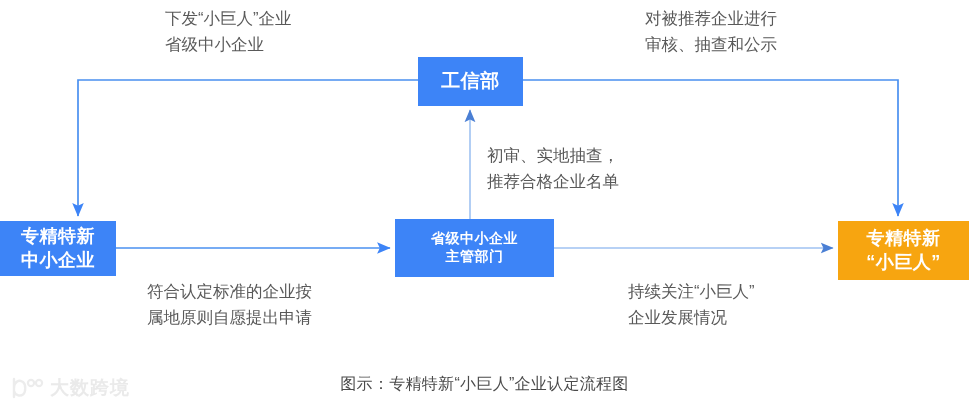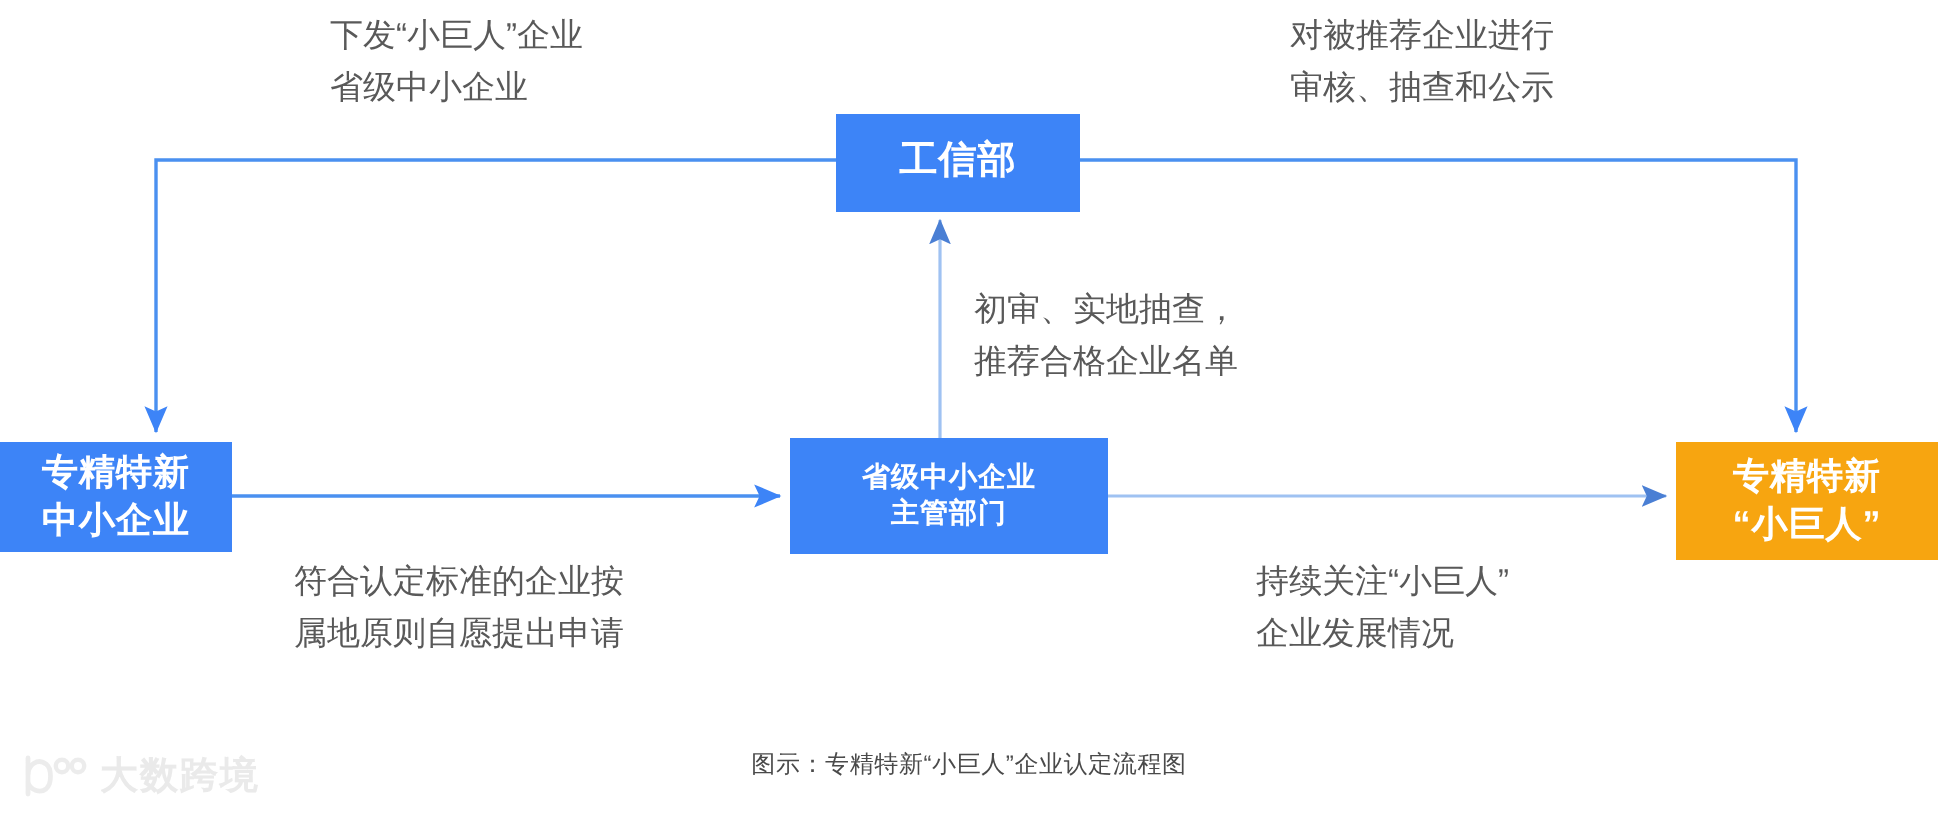--- a/index.html
+++ b/index.html
@@ -36,21 +36,21 @@
     color: #ffffff;
     font-weight: bold;
     line-height: 1.28;
     letter-spacing: 0.5px;
     text-align: center;
     z-index: 3;
   }
   .node .ln { display: block; white-space: nowrap; }
 
   #node-miit {
-    left: 418px; top: 57px; width: 122px; height: 49px;
+    left: 418px; top: 57px; width: 105px; height: 49px;
     background: #3d84f7;
     font-size: 19px;
   }
   #node-sme {
     left: 0px; top: 221px; width: 116px; height: 55px;
     background: #3d84f7;
     font-size: 18px;
   }
   #node-provincial {
     left: 395px; top: 219px; width: 159px; height: 58px;
@@ -75,21 +75,21 @@
   #anno-topright  { left: 645px; top: 6px;   text-align: left; }
   #anno-center    { left: 487px; top: 143px; text-align: left; }
   #anno-bottomleft{ left: 147px; top: 279px; text-align: center; }
   #anno-bottomright{left: 628px; top: 279px; text-align: left; }
 
   #caption {
     position: absolute;
     left: 0; right: 0; top: 374px;
     text-align: center;
     color: #4a4a4a;
-    font-size: 12px;
+    font-size: 16px;
     letter-spacing: 0.3px;
     z-index: 2;
   }
 
   #watermark {
     position: absolute;
     left: 10px; top: 375px;
     display: flex;
     align-items: center;
     gap: 6px;

